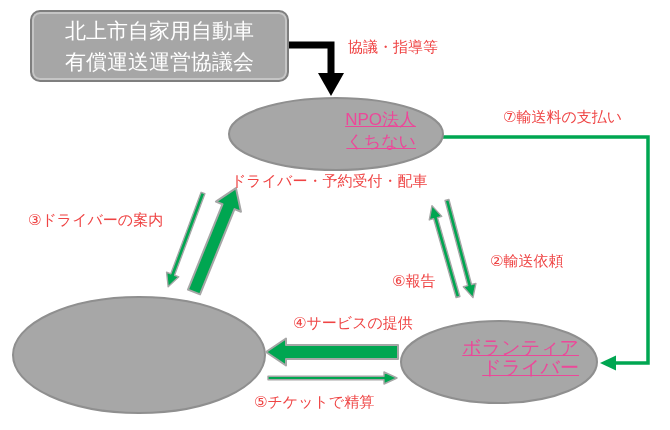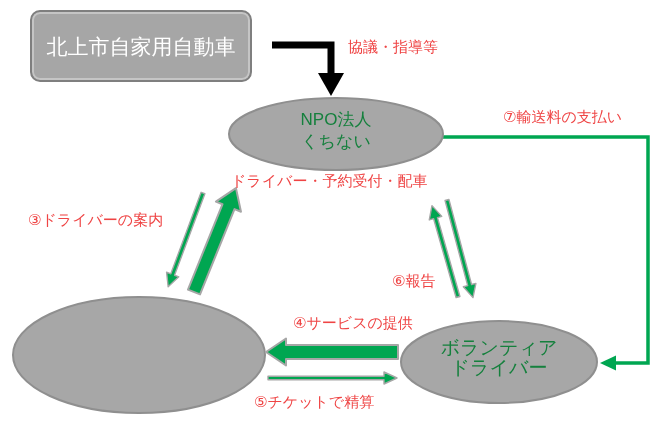--- a/index.html
+++ b/index.html
@@ -6,27 +6,27 @@
   .canvas{
     position:relative;width:670px;height:430px;background:#ffffff;overflow:hidden;
     font-family:"Liberation Sans","DejaVu Sans",sans-serif;
   }
   .shapes{position:absolute;left:0;top:0;width:670px;height:430px;}
   .node{stroke:#8f8f8f;stroke-width:2;}
   .elbow{fill:none;stroke-linejoin:miter;}
   .blockarrow{stroke:#a6a6a6;stroke-width:2;stroke-linejoin:round;}
   .thinarrow{stroke:#a6a6a6;stroke-width:1.4;stroke-linejoin:round;}
   .council-box{
-    position:absolute;left:30px;top:10px;width:222px;height:72px;box-sizing:border-box;
+    position:absolute;left:30px;top:10px;width:259px;height:72px;box-sizing:border-box;
     background:#a6a6a6;border:2px solid #7f7f7f;border-radius:10px;
     box-shadow:inset 0 0 0 2px rgba(255,255,255,0.35);
     color:#ffffff;font-size:21px;line-height:31px;text-align:center;
     display:flex;flex-direction:column;justify-content:center;
   }
-  .node-label{position:absolute;color:#15803d;text-align:center;white-space:nowrap;}
+  .node-label{position:absolute;color:#ec4899;text-align:right;white-space:nowrap;text-decoration:underline;}
   .npo-label{left:256px;top:109px;width:160px;font-size:17px;line-height:22px;}
   .users-label{left:59px;top:336px;width:160px;font-size:18px;}
   .driver-label{left:419px;top:338px;width:160px;font-size:19px;line-height:20px;}
   .lbl{position:absolute;color:#ef4444;font-size:15px;white-space:nowrap;}
 </style>
 </head>
 <body>
 
 <div class="canvas">
 
@@ -62,32 +62,34 @@
       <polygon class="blockarrow" points="0,-7 112,-7 112,-13.5 132,0 112,13.5 112,7 0,7" fill="#00a651"></polygon>
     </g>
 
     <g transform="translate(268,378)">
       <polygon class="thinarrow" points="0,-1.8 116,-1.8 116,-6 129,0 116,6 116,1.8 0,1.8" fill="#00a651"></polygon>
     </g>
   </svg>
 
   <div class="council-box">
     <div>北上市自家用自動車</div>
+    <div>有償運送運営協議会</div>
   </div>
 
   <div class="node-label npo-label">
     <div>NPO法人</div>
     <div>くちない</div>
   </div>
   <div class="node-label driver-label">
     <div>ボランティア</div>
     <div>ドライバー</div>
   </div>
 
   <div class="lbl" style="left:348px;top:38px;">協議・指導等</div>
   <div class="lbl" style="left:503px;top:108px;">⑦輸送料の支払い</div>
   <div class="lbl" style="left:231px;top:172px;">ドライバー・予約受付・配車</div>
   <div class="lbl" style="left:28px;top:211px;">③ドライバーの案内</div>
   <div class="lbl" style="left:392px;top:272px;">⑥報告</div>
+  <div class="lbl" style="left:490px;top:252px;">②輸送依頼</div>
   <div class="lbl" style="left:269px;top:314px;margin-left:24px;">④サービスの提供</div>
   <div class="lbl" style="left:254px;top:393px;text-align:right;">⑤チケットで精算</div>
 
 </div>
 
 </body></html>

